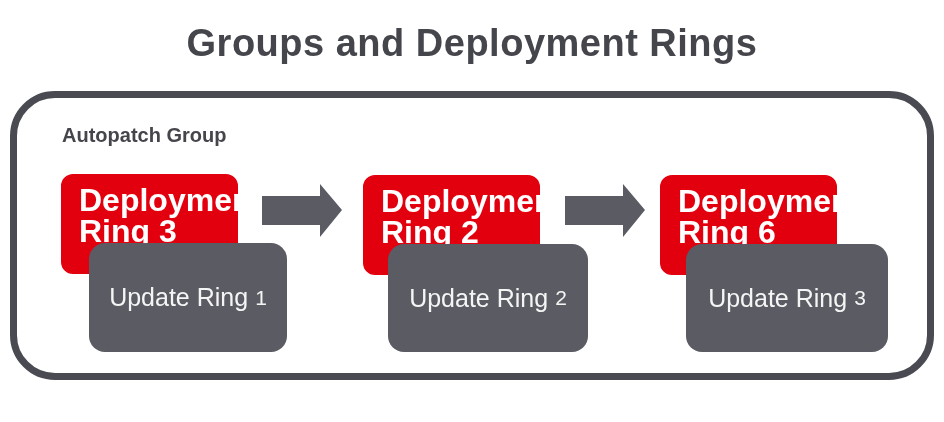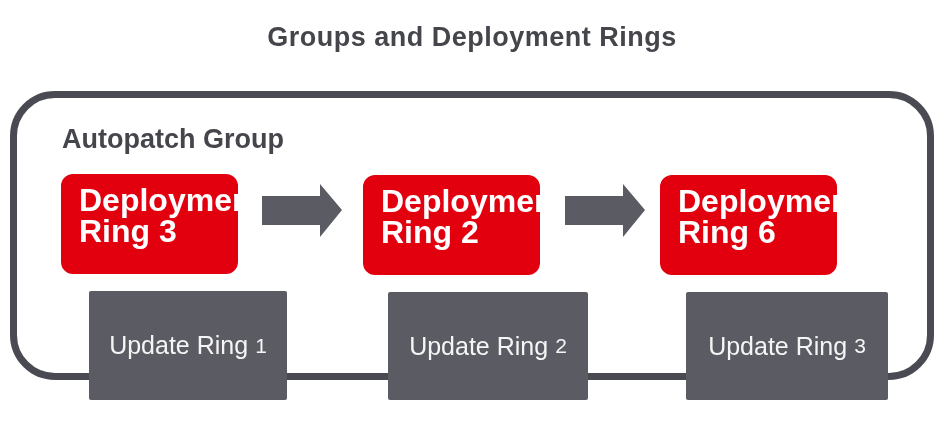--- a/index.html
+++ b/index.html
@@ -15,66 +15,65 @@
   .stage{
     position:relative;
     width:944px;height:422px;
     background:#ffffff;
     overflow:hidden;
   }
   .title{
     position:absolute;
     left:0;right:0;top:22px;
     text-align:center;
-    font-size:27px;
+    font-size:38px;
     font-weight:bold;
     letter-spacing:.5px;
     color:var(--dark);
   }
   .frame{
     position:absolute;
     left:10px;top:91px;
     width:924px;height:289px;
     border:7px solid var(--frame);
     border-radius:45px;
     background:transparent;
   }
   .frame-label{
     position:absolute;
     left:62px;top:124px;
-    font-size:27px;
+    font-size:20px;
     font-weight:bold;
     color:var(--dark);
   }
   .deployment-ring{
     position:absolute;
     width:185px;height:108px;
     background:var(--red);
     border:4px solid #ffffff;
     border-radius:16px;
     color:var(--text_light);
     font-weight:bold;
     font-size:32px;
     line-height:31px;
     padding:11px 0 0 18px;
     z-index:2;
   }
   .update-ring{
     position:absolute;
     width:200px;height:108px;
     background:var(--gray);
-    border-radius:2px;
+    border-radius:16px;
     color:#f5f5f5;
     display:flex;
     align-items:center;
     justify-content:center;
     font-size:25px;
     font-weight:400;
     z-index:3;
-    margin-top:48px;
   }
   .update-ring .num{
     font-size:21px;
     margin-left:7px;
   }
   .block-arrow{
     position:absolute;
     width:80px;height:53px;
     z-index:1;
   }

